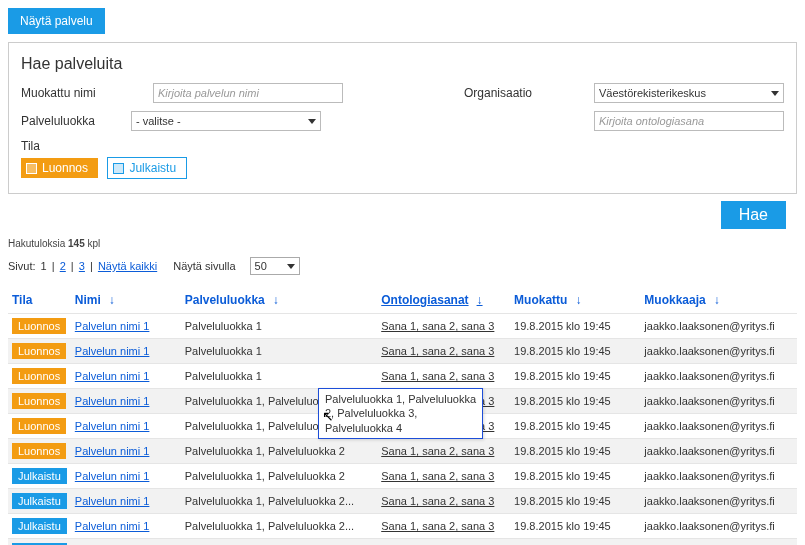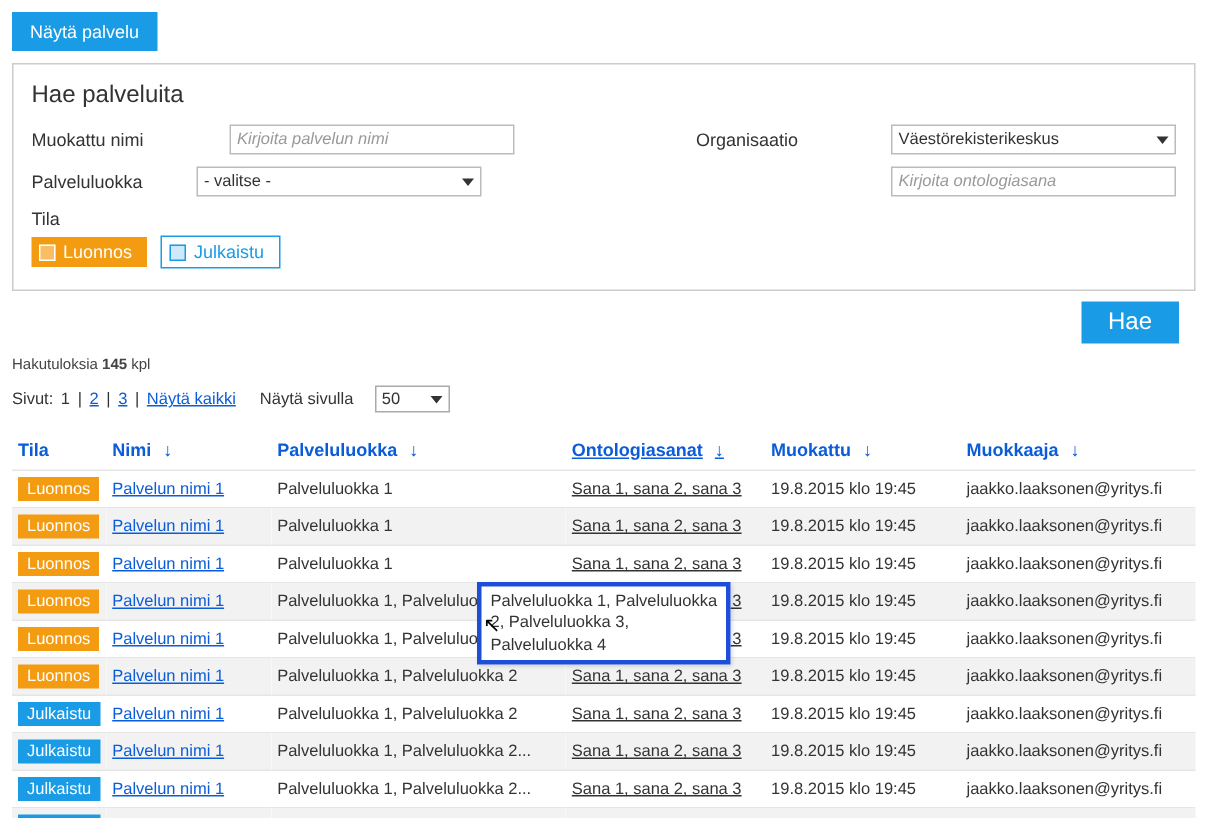--- a/index.html
+++ b/index.html
@@ -162,21 +162,21 @@
   }
   .badge-orange { background: #f39c12; }
   .badge-blue   { background: #1a9be6; }
   .name-link { color: #0b5cd8; }
 
   .tooltip {
     position: absolute;
     left: 318px;
     top: 388px;
     background: #fff;
-    border: 3px solid #1d4ed8;
+    border: 1px solid #1d4ed8;
     padding: 3px 6px;
     font-size: 11px;
     color: #333;
     line-height: 1.3;
     pointer-events: none;
     box-shadow: 1px 1px 3px rgba(0,0,0,0.15);
   }
   .cursor {
     position: absolute;
     left: 322px;

